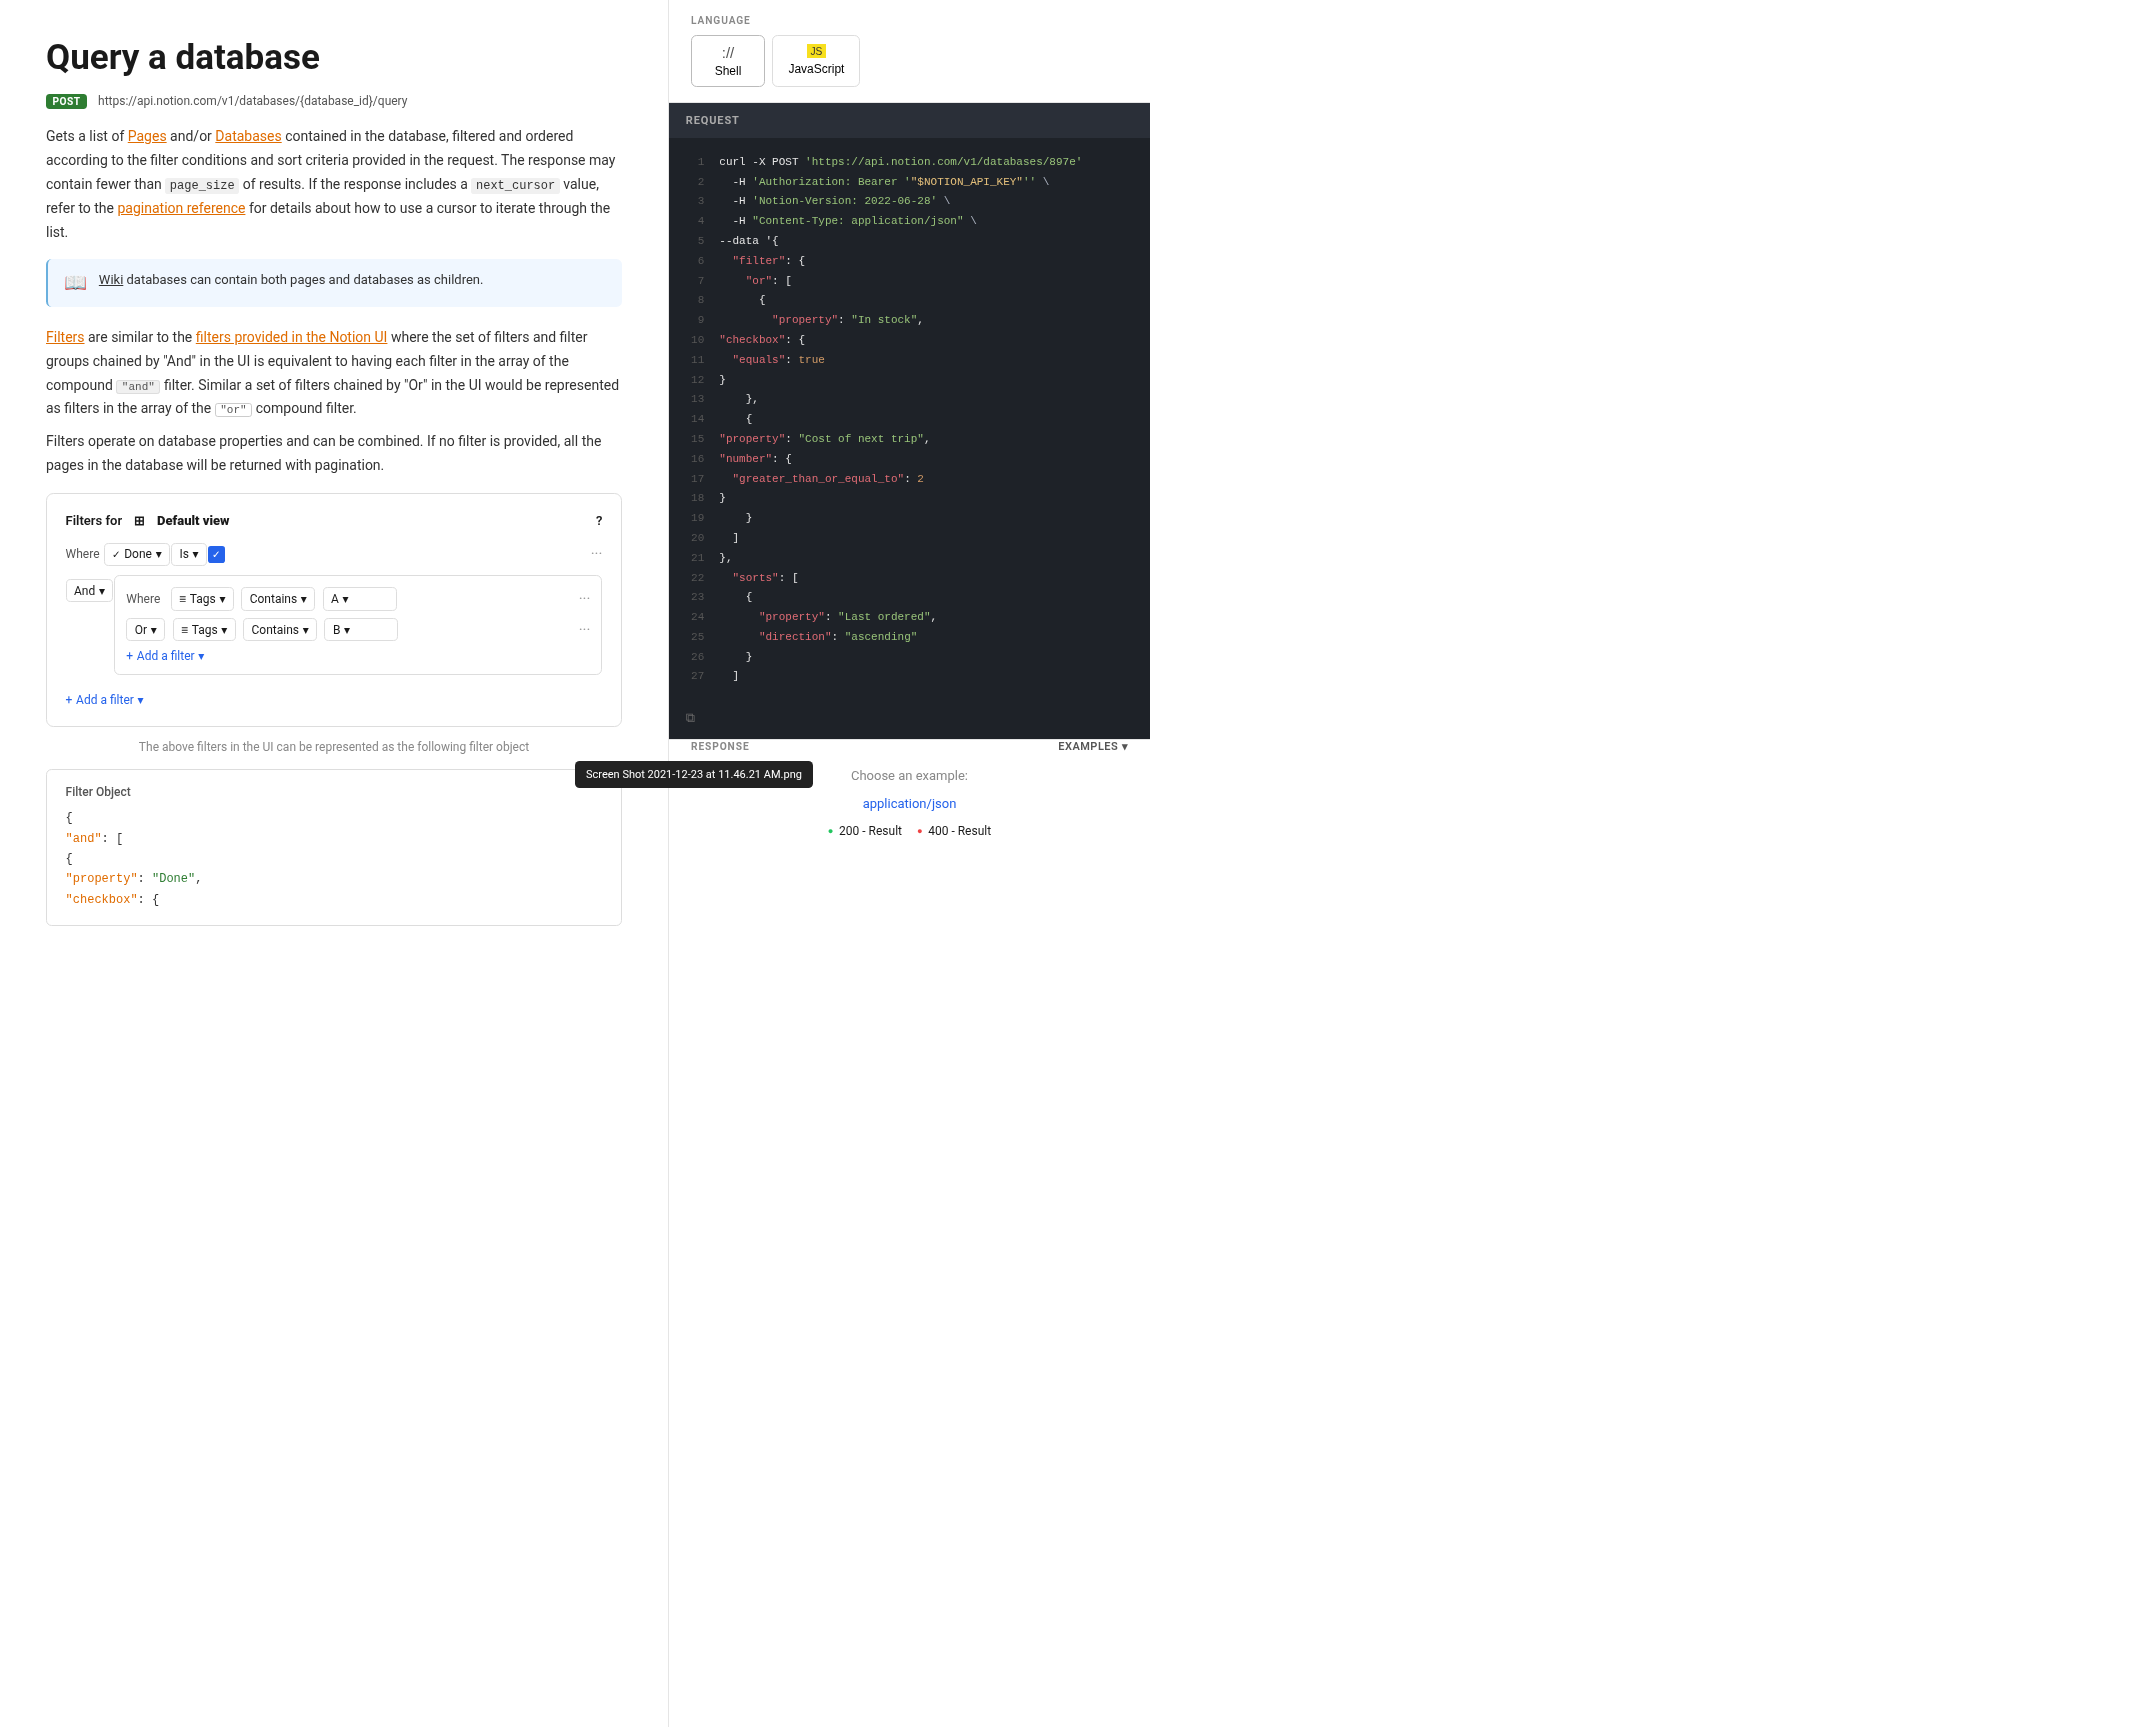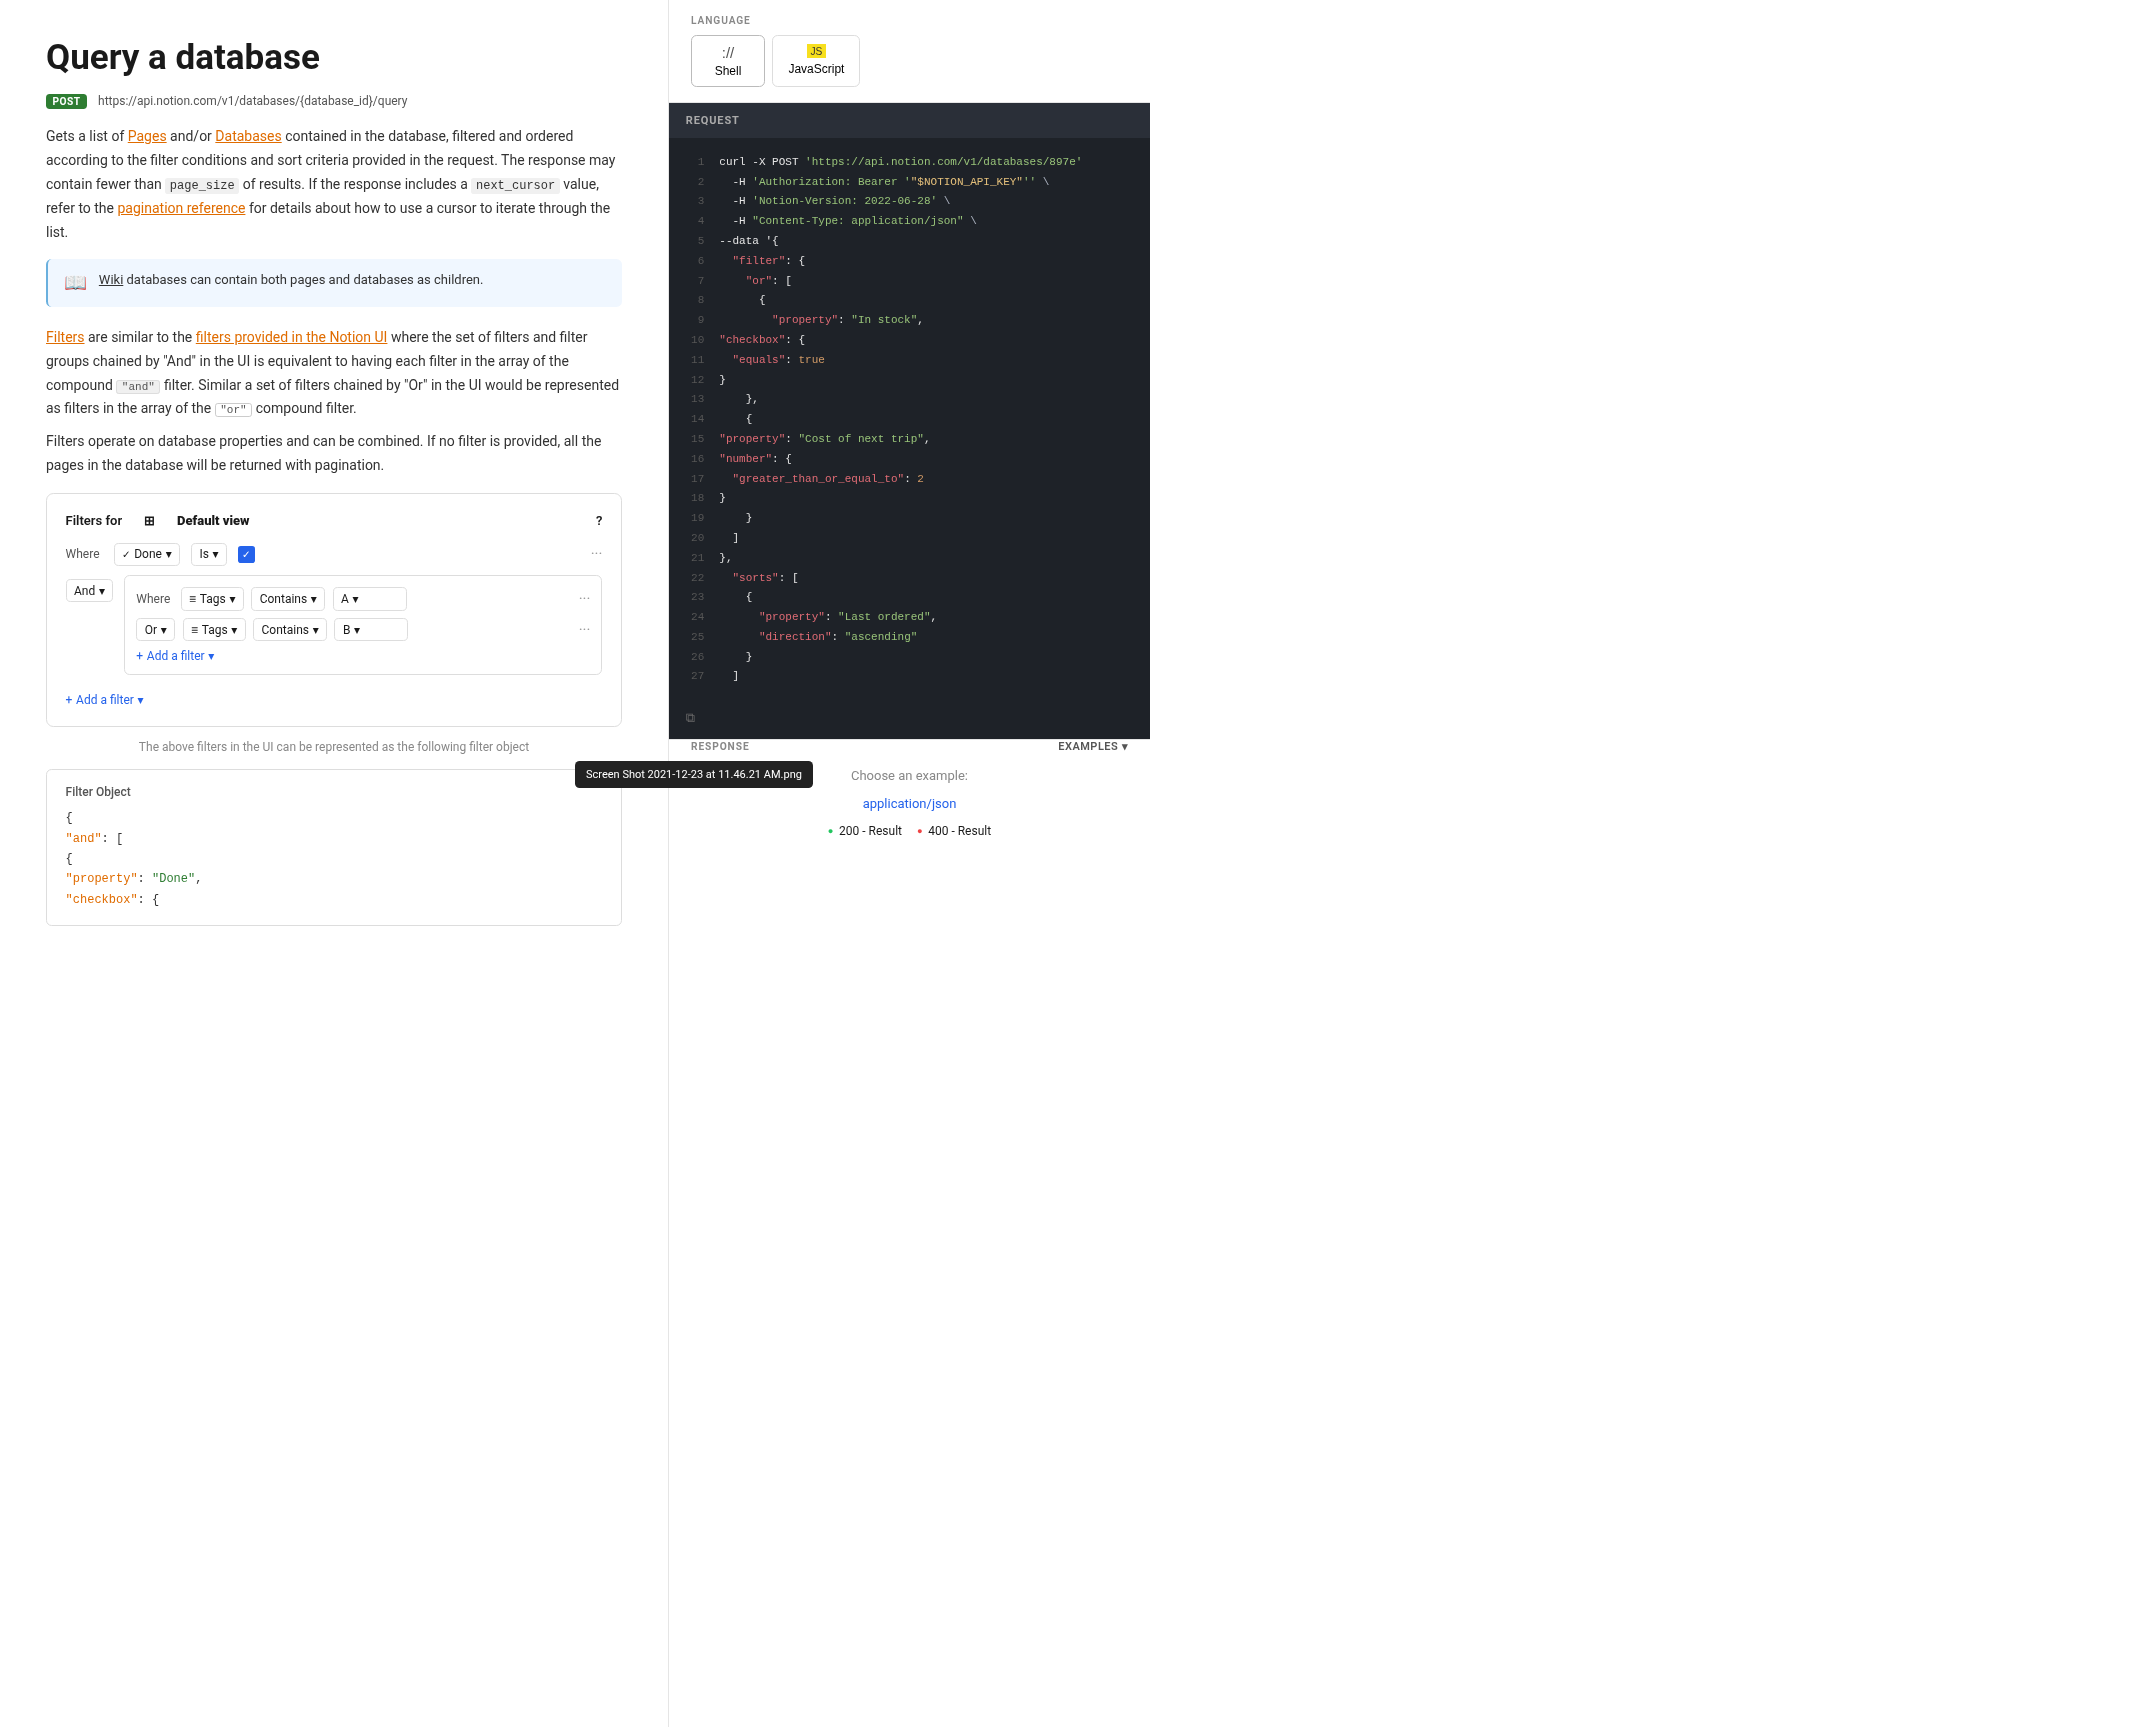--- a/index.html
+++ b/index.html
@@ -114,26 +114,26 @@
       display: flex;
       align-items: center;
       justify-content: space-between;
       margin-bottom: 15px;
       font-size: 13px;
       font-weight: 600;
     }
     .filter-ui-header .left {
       display: flex;
       align-items: center;
-      gap: 22px;
+      gap: 12px;
     }
     .filter-row {
       display: flex;
       align-items: center;
-      gap: 11px;
+      gap: 1px;
       margin-bottom: 9.3px;
       font-size: 12px;
     }
     .filter-label {
       color: #555;
       min-width: 37px;
       font-size: 12px;
     }
     .filter-select {
       border: 0.9px solid #ddd;

